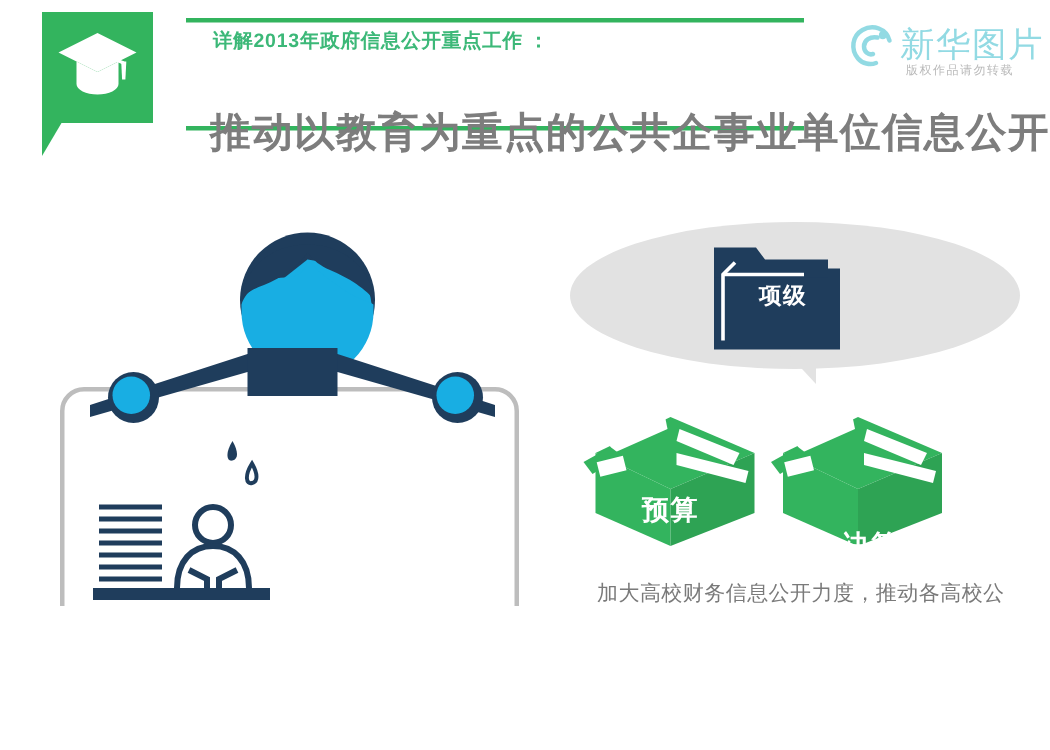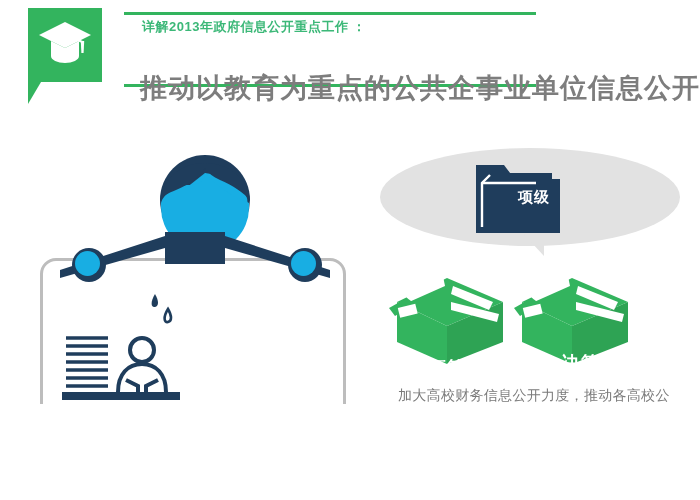--- a/index.html
+++ b/index.html
@@ -85,33 +85,33 @@
     background:#e2e2e2;border-radius:50%/50%;
   }
   .bubble-tail{
     position:absolute;left:512px;top:228px;width:0;height:0;
     border-left:6px solid transparent;
     border-right:26px solid #e2e2e2;
     border-bottom:28px solid transparent;
   }
   .folder{position:absolute;left:474px;top:163px;width:90px;height:72px;}
   .folder-label{
-    position:absolute;left:503px;top:188px;width:62px;
+    position:absolute;left:491px;top:188px;width:62px;
     text-align:center;color:#ffffff;font-size:15px;font-weight:bold;
     letter-spacing:1px;
   }
 
   .box{position:absolute;width:130px;height:100px;}
   .box.budget{left:385px;top:268px;}
   .box.final{left:510px;top:268px;}
   .box-label{
     position:absolute;color:#ffffff;font-size:18px;font-weight:bold;
     letter-spacing:1px;
   }
-  .box-label.budget{left:428px;top:328px;margin-top:28px;}
+  .box-label.budget{left:428px;top:328px;}
   .box-label.final{left:562px;top:328px;margin-top:23px;}
 
   .right-text{
     position:absolute;left:398px;top:385px;width:275px;
     color:#7a7a7a;font-size:14px;line-height:21px;letter-spacing:.3px;
   }
 </style>
 </head>
 <body>
 
@@ -127,20 +127,29 @@
     <circle cx="36.5" cy="26.5" r="2.6" fill="#ffffff"></circle>
     <path d="M52.8,33 L56.2,33 L55.6,45 L53.4,45 Z" fill="#ffffff"></path>
   </svg>
 
   <div class="header-rule top"></div>
   <div class="header-rule bottom"></div>
 
   <div class="header-sub">详解2013年政府信息公开重点工作 ：</div>
   <div class="header-title">推动以教育为重点的公共企事业单位信息公开</div>
 
+  <div class="watermark">
+    <svg class="wm-logo" viewBox="0 0 34 34">
+      <path d="M29,13 C27,5 18,2 11,6 C4,10 3,19 8,25 C11,28.5 16,29.5 20,28" fill="none" stroke="#51c4d3" stroke-width="3" stroke-linecap="round"></path>
+      <path d="M21,11 C16,10 12,13 12,17 C12,20.5 15,23 18,22" fill="none" stroke="#51c4d3" stroke-width="3" stroke-linecap="round"></path>
+      <circle cx="24.5" cy="9.5" r="2.6" fill="#51c4d3"></circle>
+    </svg>
+    <div class="wm-text">新华图片</div>
+    <div class="wm-sub">版权作品请勿转载</div>
+  </div>
 
   <div class="card"></div>
 
   <svg class="person" viewBox="0 0 110 115">
     <circle cx="55" cy="55" r="45" fill="#1f3d5c"></circle>
     <path d="M12,62 a43,43 0 0 0 86,0 a43,43 0 0 0 -12,-29 L55,28 Z" fill="#18aee3"></path>
     <path d="M11,58 C14,48 26,40 40,40 C50,40 55,34 55,28 C61,36 73,44 82,50
              C88,54 96,56 99,58 L99,63 a44,44 0 0 1 -88,0 Z" fill="#18aee3"></path>
     <path d="M10,56 C13,34 30,18 55,18 C80,18 98,35 100,56 C95,48 82,40 70,35
              C63,32 58,28 55,23 C50,32 38,40 26,45 C18,48 13,51 10,56 Z" fill="#1f3d5c"></path>

